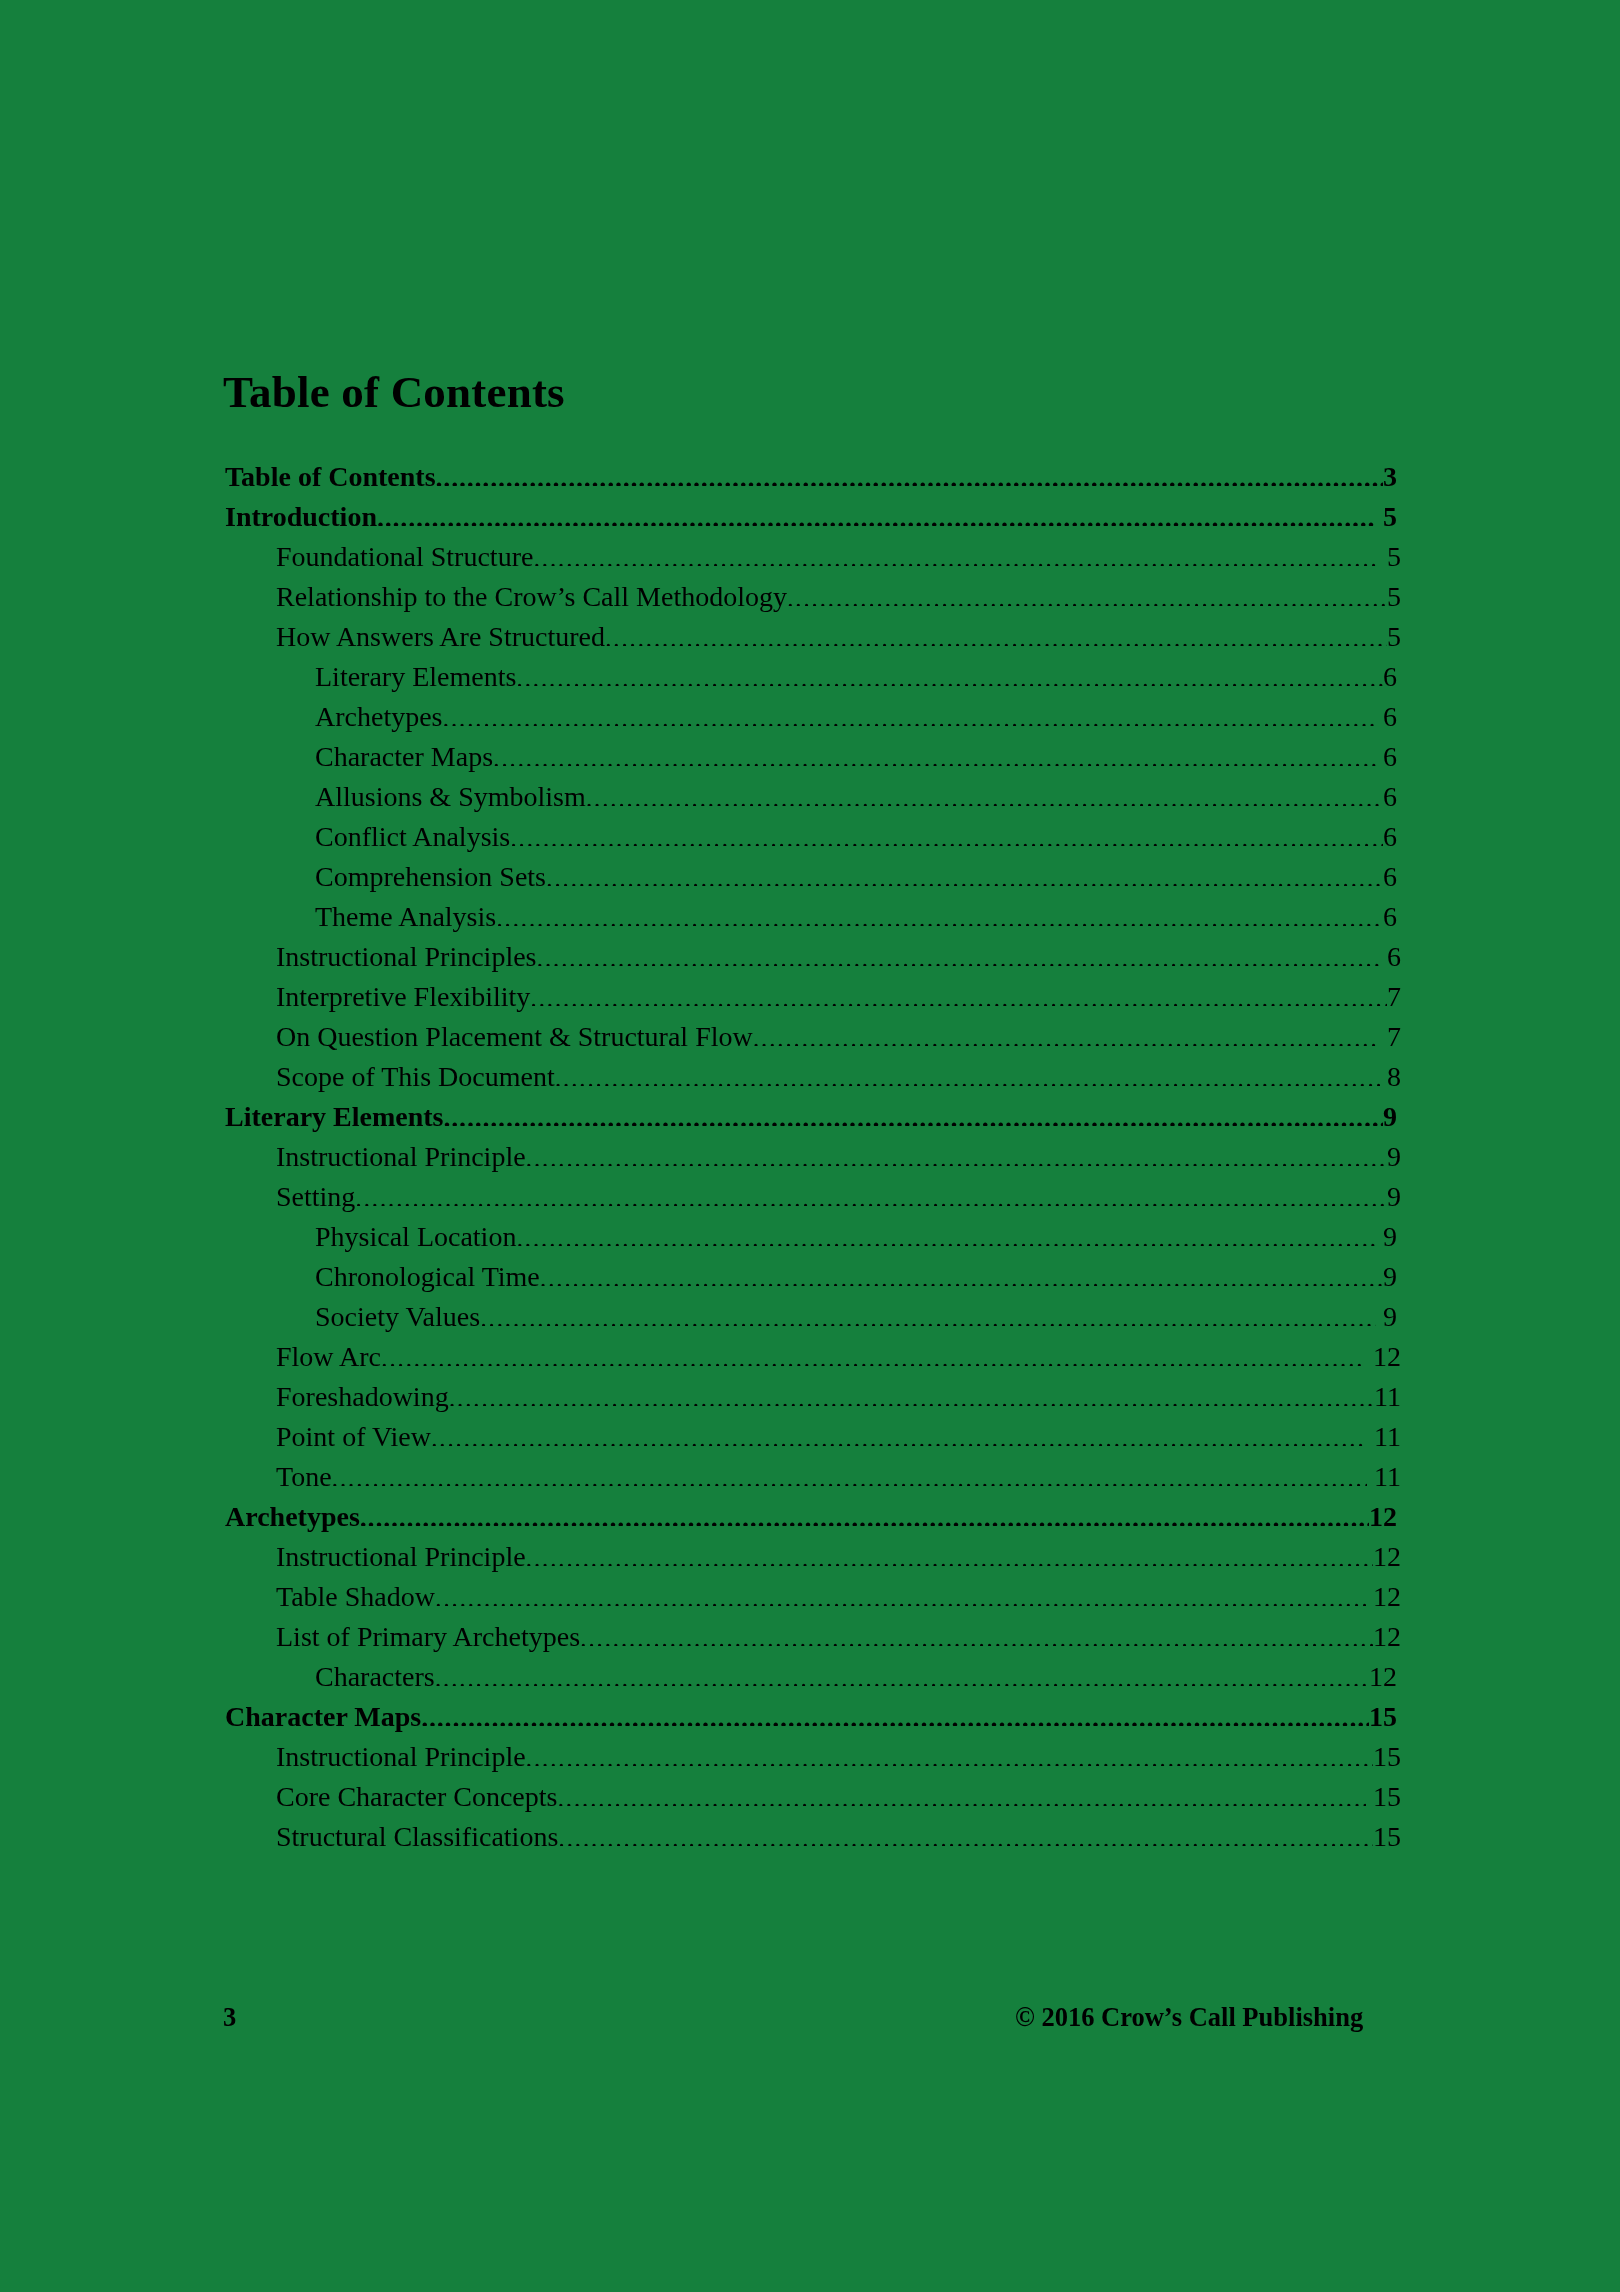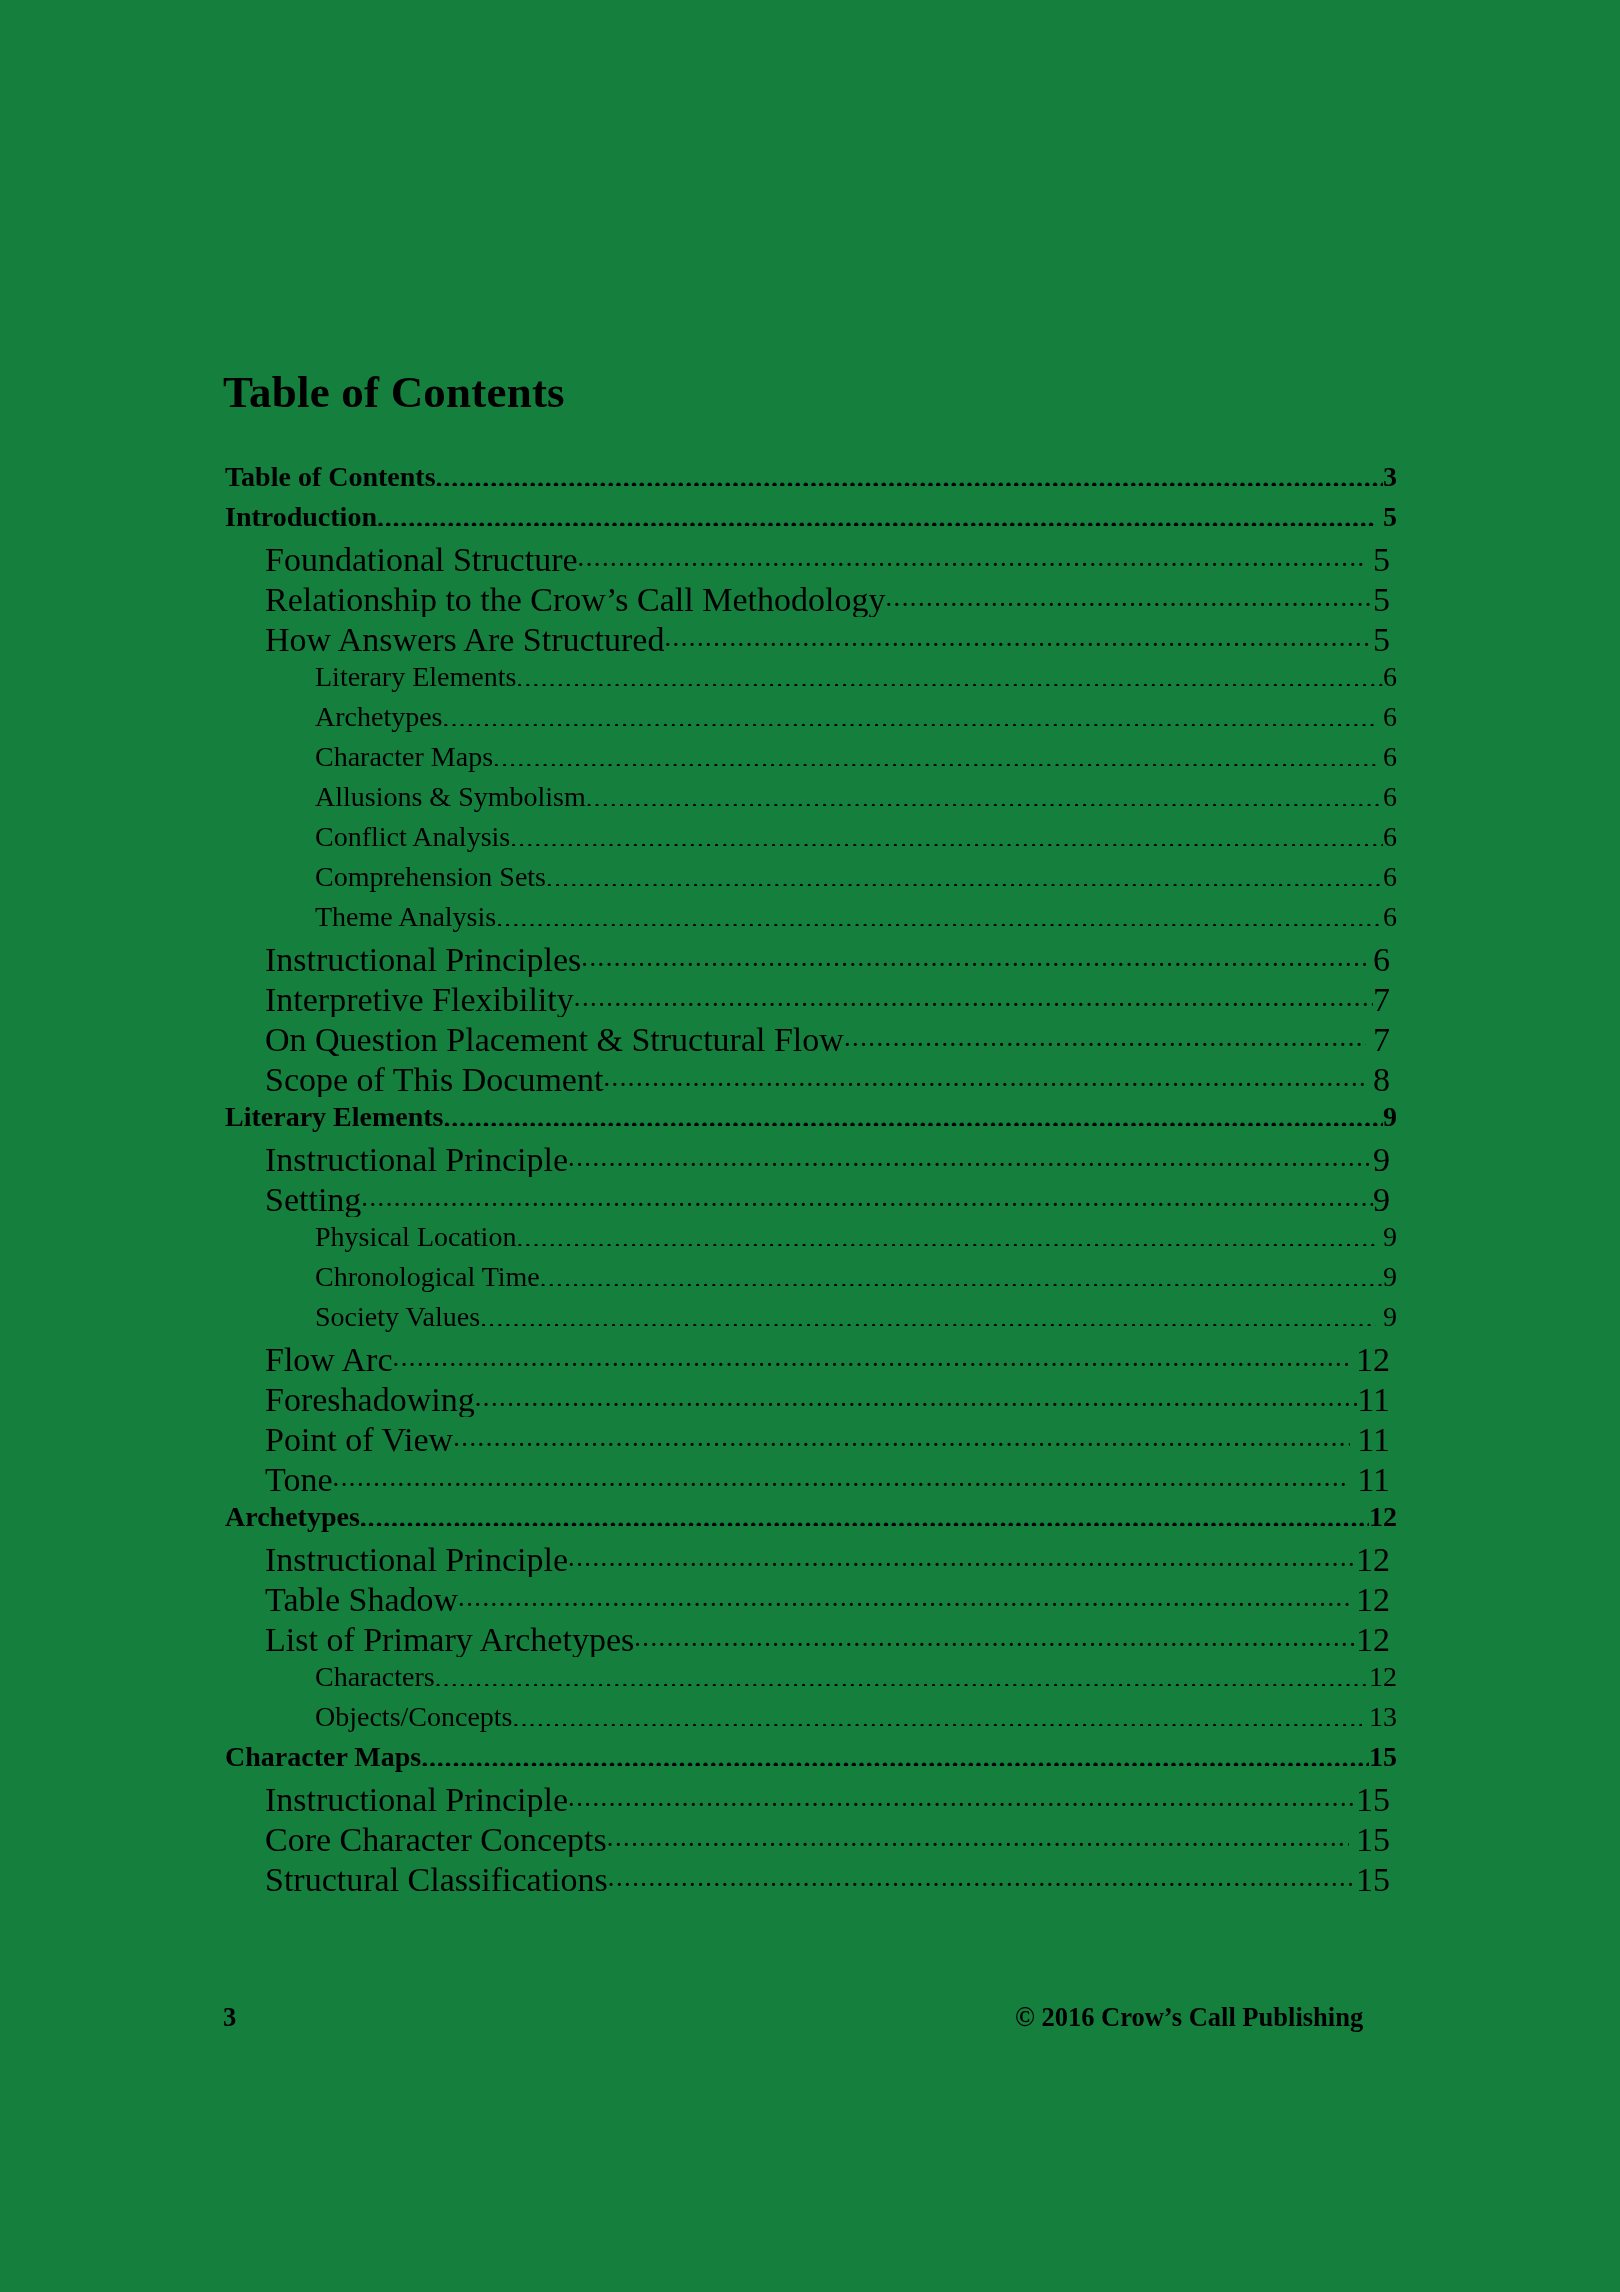--- a/index.html
+++ b/index.html
@@ -83,23 +83,23 @@
   .lvl1 {
     font-size: 28px;
     font-weight: bold;
     margin-left: 0;
     width: 1172px;
   }
   .lvl1 .leader::after { letter-spacing: 0.8px; }
 
   
   .lvl2 {
-    font-size: 34px;
+    font-size: 28px;
     font-weight: normal;
-    margin-left: 40px;
+    margin-left: 51px;
     width: 1125px;
   }
   .lvl2 .leader::after { letter-spacing: 1.5px; font-size: 26.5px; }
 
   
   .lvl3 {
     font-size: 28px;
     font-weight: normal;
     margin-left: 90px;
     width: 1082px;
@@ -288,25 +288,20 @@
       <div class="toc-entry lvl2">
         <span class="label">List of Primary Archetypes</span>
         <span class="leader"></span>
         <span class="pageno">12</span>
       </div>
       <div class="toc-entry lvl3">
         <span class="label">Characters</span>
         <span class="leader"></span>
         <span class="pageno">12</span>
       </div>
-      <div class="toc-entry lvl3 gap">
-        <span class="label">Objects/Concepts</span>
-        <span class="leader"></span>
-        <span class="pageno">13</span>
-      </div>
       <div class="toc-entry lvl1">
         <span class="label">Character Maps</span>
         <span class="leader"></span>
         <span class="pageno">15</span>
       </div>
       <div class="toc-entry lvl2">
         <span class="label">Instructional Principle</span>
         <span class="leader"></span>
         <span class="pageno">15</span>
       </div>

